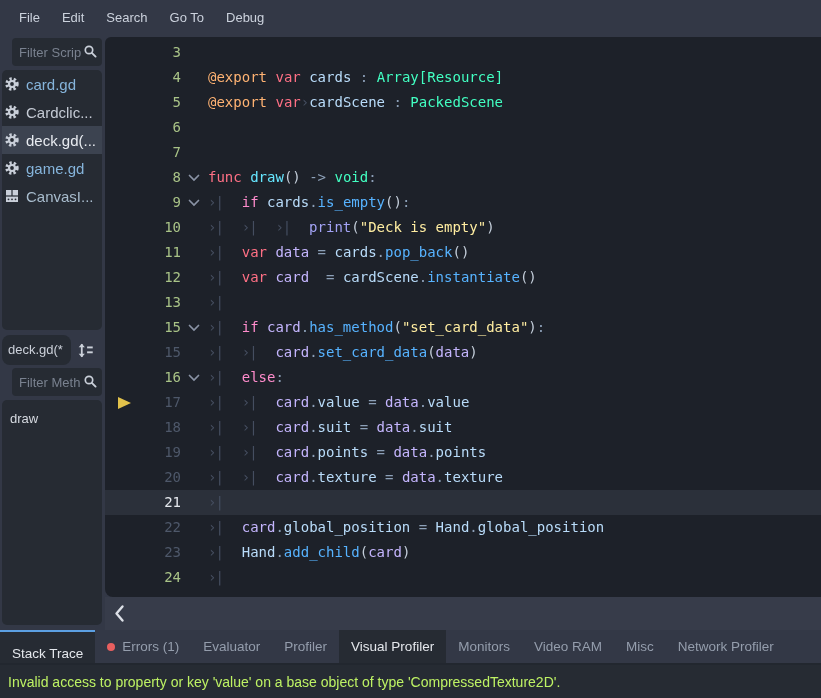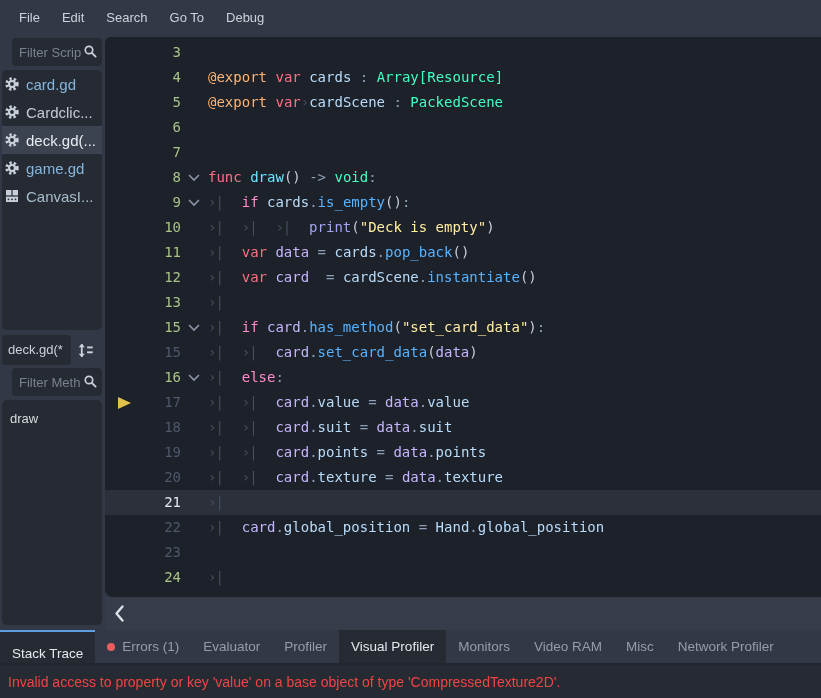--- a/index.html
+++ b/index.html
@@ -20,21 +20,21 @@
   .panel{background:#262b33;border-radius:5px;margin:4px 2px 0 2px;overflow:hidden;}
   .panel.scripts{height:260px;}
   .panel.methods{flex:1 1 auto;margin-bottom:5px;}
   .list-item{display:flex;align-items:center;height:28px;padding-left:2px;gap:6px;white-space:nowrap;
              font-size:15px;overflow:hidden;cursor:default;}
   .list-item.sel{background:#3c4350;}
   .list-item .ic{flex:0 0 auto;display:flex;}
   .method-item{height:26px;line-height:26px;padding-left:8px;color:#d6dae1;font-size:13px;}
   .panel.methods .method-item:first-child{margin-top:6px;}
   .curr-row{display:flex;align-items:center;margin:5px 2px 0 2px;height:30px;flex:0 0 auto;}
-  .curr-label{background:#262b33;border-radius:3px;height:30px;line-height:30px;width:69px;
+  .curr-label{background:#262b33;border-radius:8px;height:30px;line-height:30px;width:69px;
               color:#ccd1da;font-size:13px;padding-left:6px;box-sizing:border-box;white-space:nowrap;overflow:hidden;}
   .sort-btn{background:none;border:none;padding:0;margin-left:6px;cursor:default;display:flex;}
   
   .editor{position:absolute;left:105px;top:37px;right:0;height:560px;background:#1d2129;
           border-radius:6px 0 0 8px;overflow:hidden;}
   .rows{padding-top:3px;font-family:"DejaVu Sans Mono",monospace;font-size:14px;}
   .row{height:25px;line-height:25px;display:flex;white-space:pre;}
   .row.cur{background:#2b303a;}
   .g-arrow{flex:0 0 36px;position:relative;}
   .g-arrow .exec{position:absolute;left:13px;top:6.5px;width:0;height:0;
@@ -56,21 +56,21 @@
   
   .tabbar{position:absolute;left:0;top:630px;right:0;height:33px;background:#333846;display:flex;}
   .btab{display:flex;align-items:center;padding:0 12px;font-size:13.5px;color:#949dac;
         box-sizing:border-box;height:33px;cursor:default;}
   .btab.active{background:#262b33;color:#e4e7ec;border-top:2px solid #5b9fe2;padding-top:12px;}
   .btab.open{background:#262b33;color:#e4e7ec;}
   .err-dot{display:inline-block;width:8px;height:8px;border-radius:50%;background:#e95f5f;margin-right:7px;}
   
   .errorbar{position:absolute;left:0;top:663px;right:0;height:35px;background:#262b33;
             border-top:2px solid #22272f;box-sizing:border-box;display:flex;align-items:center;padding-left:8px;}
-  .errorbar span{color:#ef4444;font-size:14px;}
+  .errorbar span{color:#bef264;font-size:14px;}
 </style>
 <style>.s-ann{color:#ffb373}.s-kw{color:#ff7085}.s-cf{color:#ff8ccc}.s-ty{color:#42ffc2}.s-fd{color:#66e6ff}.s-fc{color:#57b3ff}.s-gf{color:#a3a3f5}.s-st{color:#ffeda1}.s-mb{color:#b9dcfa}.s-lo{color:#c4b5fd}.s-op{color:#8da0b8}.s-pu{color:#c3cdd9}</style></head>
 <body>
 
 <div class="app">
   <div class="menubar">
       <div class="menu-item">File</div>
       <div class="menu-item">Edit</div>
       <div class="menu-item">Search</div>
       <div class="menu-item">Go To</div>
@@ -191,21 +191,21 @@
         <div class="row"><div class="g-arrow"></div><div class="g-num unsafe">15</div><div class="g-fold"></div><div class="code"><span class="tab"></span><span class="tab"></span><span class="s-lo">card</span><span class="s-op">.</span><span class="s-fc">set_card_data</span><span class="s-pu">(</span><span class="s-lo">data</span><span class="s-pu">)</span></div></div>
         <div class="row"><div class="g-arrow"></div><div class="g-num safe">16</div><div class="g-fold"><svg width="12" height="8" viewBox="0 0 12 8">
               <path d="M1.5 1.5 L6 6 L10.5 1.5" fill="none" stroke="#8a93a5" stroke-width="1.7" stroke-linecap="round"></path>
             </svg></div><div class="code"><span class="tab"></span><span class="s-cf">else</span><span class="s-op">:</span></div></div>
         <div class="row"><div class="g-arrow"><div class="exec"></div></div><div class="g-num unsafe">17</div><div class="g-fold"></div><div class="code"><span class="tab"></span><span class="tab"></span><span class="s-lo">card</span><span class="s-op">.</span><span class="s-mb">value</span><span class="s-op"> = </span><span class="s-lo">data</span><span class="s-op">.</span><span class="s-mb">value</span></div></div>
         <div class="row"><div class="g-arrow"></div><div class="g-num unsafe">18</div><div class="g-fold"></div><div class="code"><span class="tab"></span><span class="tab"></span><span class="s-lo">card</span><span class="s-op">.</span><span class="s-mb">suit</span><span class="s-op"> = </span><span class="s-lo">data</span><span class="s-op">.</span><span class="s-mb">suit</span></div></div>
         <div class="row"><div class="g-arrow"></div><div class="g-num unsafe">19</div><div class="g-fold"></div><div class="code"><span class="tab"></span><span class="tab"></span><span class="s-lo">card</span><span class="s-op">.</span><span class="s-mb">points</span><span class="s-op"> = </span><span class="s-lo">data</span><span class="s-op">.</span><span class="s-mb">points</span></div></div>
         <div class="row"><div class="g-arrow"></div><div class="g-num unsafe">20</div><div class="g-fold"></div><div class="code"><span class="tab"></span><span class="tab"></span><span class="s-lo">card</span><span class="s-op">.</span><span class="s-mb">texture</span><span class="s-op"> = </span><span class="s-lo">data</span><span class="s-op">.</span><span class="s-mb">texture</span></div></div>
         <div class="row cur"><div class="g-arrow"></div><div class="g-num curln">21</div><div class="g-fold"></div><div class="code"><span class="tab"></span></div></div>
         <div class="row"><div class="g-arrow"></div><div class="g-num unsafe">22</div><div class="g-fold"></div><div class="code"><span class="tab"></span><span class="s-lo">card</span><span class="s-op">.</span><span class="s-mb">global_position</span><span class="s-op"> = </span><span class="s-mb">Hand</span><span class="s-op">.</span><span class="s-mb">global_position</span></div></div>
-        <div class="row"><div class="g-arrow"></div><div class="g-num unsafe">23</div><div class="g-fold"></div></div>
+        <div class="row"><div class="g-arrow"></div><div class="g-num unsafe">23</div><div class="g-fold"></div><div class="code"><span class="tab"></span><span class="s-mb">Hand</span><span class="s-op">.</span><span class="s-fc">add_child</span><span class="s-pu">(</span><span class="s-lo">card</span><span class="s-pu">)</span></div></div>
         <div class="row"><div class="g-arrow"></div><div class="g-num safe">24</div><div class="g-fold"></div><div class="code"><span class="tab"></span></div></div>
       </div>
   </div>
 
   <div class="strip">
     <svg width="13" height="19" viewBox="0 0 13 19">
       <path d="M9.5 2.5 L3.5 9.5 L9.5 16.5" fill="none" stroke="#dde1e8" stroke-width="2.4" stroke-linecap="round" stroke-linejoin="round"></path>
     </svg>
   </div>
 

